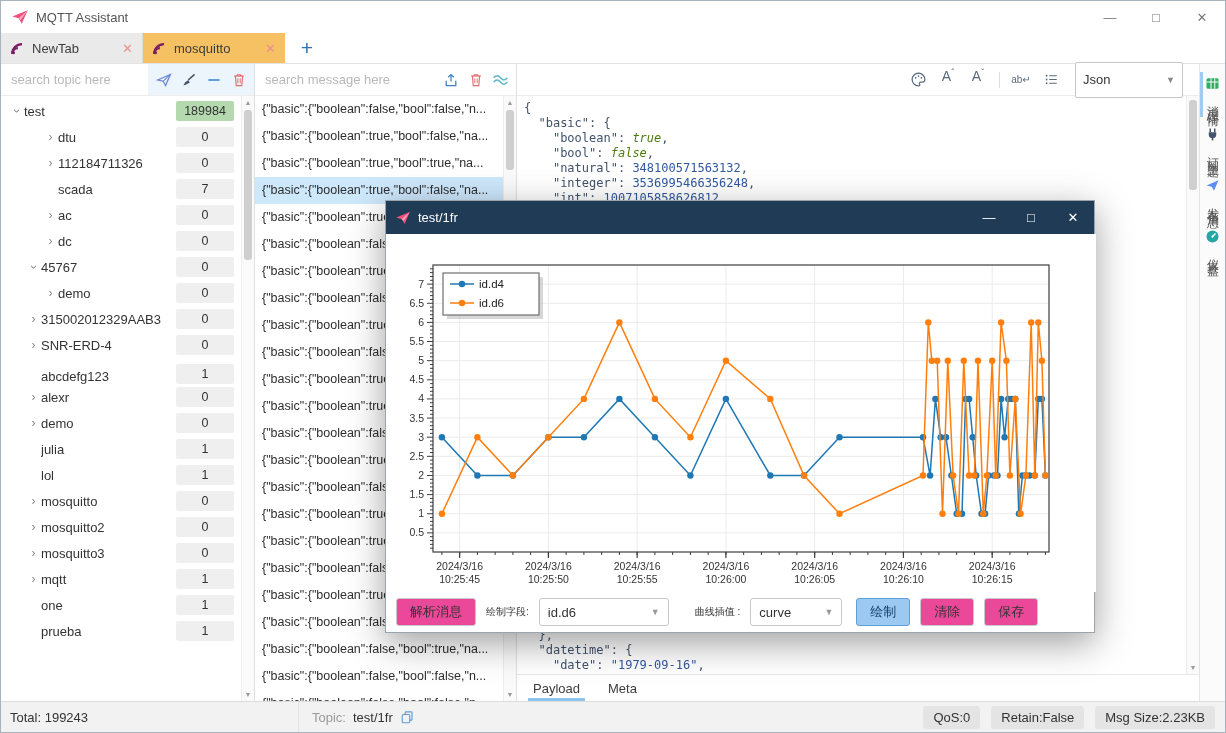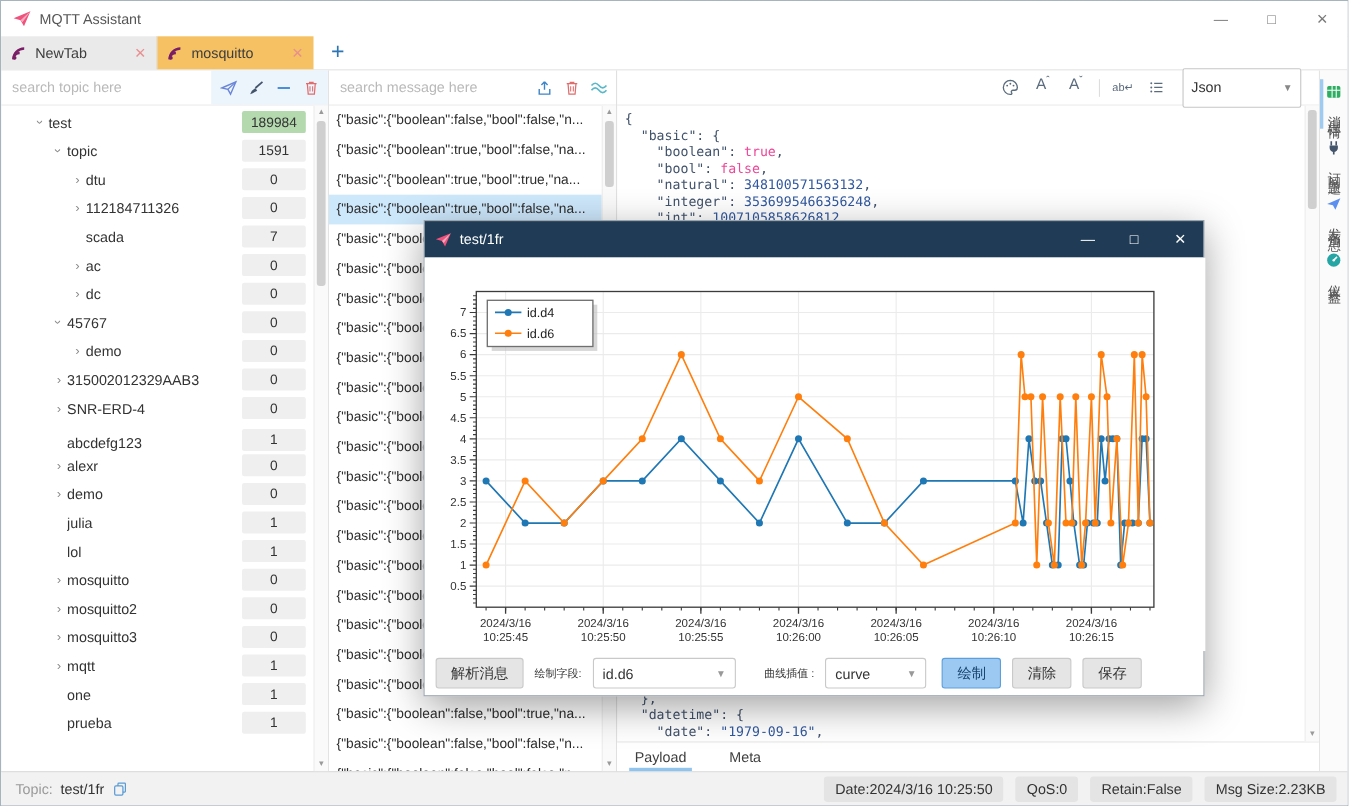--- a/index.html
+++ b/index.html
@@ -16,28 +16,28 @@
   
   .tabbar { height:31px; display:flex; background:#fff; border-bottom:1px solid #e3e3e3; flex:none; }
   .tab { width:142px; display:flex; align-items:center; padding:0 9px; gap:7px; background:#eaeaea; border-right:1px solid #dcdcdc; font-size:13px; color:#3d3d3d; }
   .tab.active { background:#f5c163; border-right:none; }
   .tab-close { margin-left:auto; color:#e88f8f; font-size:13px; }
   .tab-add { width:44px; display:flex; align-items:center; justify-content:center; color:#2e75b6; font-size:21px; font-weight:300; }
 
   .main { flex:1; display:flex; min-height:0; position:relative; }
 
   
-  .topic-panel { width:298px; flex:none; border-right:1px solid #e0e0e0; display:flex; flex-direction:column; position:relative; }
+  .topic-panel { width:254px; flex:none; border-right:1px solid #e0e0e0; display:flex; flex-direction:column; position:relative; }
   .search-row { height:32px; flex:none; display:flex; align-items:center; border-bottom:1px solid #ececec; padding-left:10px; }
   .search-input { flex:1; min-width:0; border:none; outline:none; font-size:13px; color:#333; background:transparent; }
   .search-input::placeholder { color:#b9b9b9; }
   .icon-strip { display:flex; align-items:center; align-self:stretch; padding:0 3px; }
   .icon-strip.blue { background:#ecf4fc; }
   .ic { width:25px; height:24px; display:flex; align-items:center; justify-content:center; flex:none; }
-  .tree { flex:1; overflow:hidden; position:relative; padding-top:2px;padding-left:20px; }
+  .tree { flex:1; overflow:hidden; position:relative; padding-top:2px; }
   .tree-row { height:26px; display:flex; align-items:center; padding-right:20px; }
   .chev { width:15px; flex:none; color:#8a8a8a; font-size:12px; line-height:1; display:flex; justify-content:center; }
   .chev.exp { transform:rotate(90deg); }
   .tree-label { flex:1; font-size:13px; white-space:nowrap; overflow:hidden; }
   .badge { width:58px; flex:none; text-align:center; background:#efefef; border-radius:2px; font-size:12.5px; padding:3px 0; color:#333; }
   .badge.green { background:#b4d9ae; }
 
   
   .vscroll { position:absolute; top:0; right:0; bottom:0; width:13px; background:#fafafa; border-left:1px solid #ededed; }
   .vs-arrow { position:absolute; left:0; width:12px; text-align:center; color:#9a9a9a; font-size:7px; }
@@ -55,22 +55,22 @@
   .tb-ic { width:28px; height:24px; display:flex; align-items:center; justify-content:center; color:#5a6b7d; }
   .tb-sep { width:1px; height:16px; background:#ddd; margin:0 5px; }
   .font-ic { font-size:14px; color:#5a6b7d; display:flex; align-items:flex-start; }
   .font-ic .mark { font-size:9px; margin-top:-1px; }
   .wrap-ic { font-size:10px; color:#5a6b7d; letter-spacing:0; }
   .fmt-select { width:108px; height:36px; border:1px solid #c6c6c6; border-radius:2px; display:flex; align-items:center; padding:0 7px; margin-left:8px; font-size:13px; color:#333; background:#fff; }
   .fmt-select .arrow { margin-left:auto; color:#888; font-size:9px; }
   .json-area { flex:1; position:relative; overflow:hidden; font-family:"DejaVu Sans Mono",monospace; font-size:12px; line-height:15px; padding:5px 0 0 7px; }
   .json-line { white-space:pre; }
   .json-bottom { position:absolute; left:7px; bottom:1px; }
-  .tok-p { color:#41526b; } .tok-k { color:#41526b; } .tok-b { color:#ec4899; } .tok-n { color:#31589e; } .tok-s { color:#31589e; }
-  .pl-tabs { height:27px; flex:none; display:flex; align-items:stretch; gap:39px; padding-left:16px; border-top:1px solid #e8e8e8; background:#fff; }
+  .tok-p { color:#41526b; } .tok-k { color:#41526b; } .tok-b { color:#4d7c0f;font-style:italic; } .tok-n { color:#31589e; } .tok-s { color:#31589e; }
+  .pl-tabs { height:27px; flex:none; display:flex; align-items:stretch; gap:28px; padding-left:16px; border-top:1px solid #e8e8e8; background:#fff; }
   .pl-tab { display:flex; align-items:center; font-size:13px; color:#3d3d3d; position:relative; }
   .pl-tab.active::after { content:""; position:absolute; left:-5px; right:-5px; bottom:0; height:3px; background:#8ec4ee; }
 
   
   .side-strip { width:26px; flex:none; border-left:1px solid #e4e4e4; background:#fbfbfb; display:flex; flex-direction:column; align-items:center; padding-top:5px; }
   .side-tab { width:100%; display:flex; flex-direction:column; align-items:center; padding:7px 0 12px; position:relative; }
   .side-tab.active::before { content:""; position:absolute; left:0; top:3px; bottom:3px; width:3px; background:#9fcbf1; }
   .side-label { writing-mode:vertical-rl; font-size:12px; color:#555; margin-top:5px; letter-spacing:3px; }
 
   
@@ -81,21 +81,21 @@
   .sb-right { margin-left:auto; display:flex; gap:11px; padding-right:10px; }
   .sb-badge { background:#e4e4e4; border-radius:3px; padding:4px 10px; font-size:13px; white-space:nowrap; }
 
   
   .popup { position:absolute; left:385px; top:200px; width:710px; height:433px; background:#fff; border:1px solid #9aa4ad; box-shadow:0 10px 34px rgba(0,0,0,.38); z-index:20; display:flex; flex-direction:column; }
   .popup-title { height:33px; flex:none; background:#1f3b55; display:flex; align-items:center; gap:7px; padding-left:9px; color:#fff; font-size:13px; }
   .pw-controls { margin-left:auto; display:flex; height:100%; }
   .pw-btn { width:42px; height:100%; display:flex; align-items:center; justify-content:center; color:#fff; font-size:13px; }
   .chart-wrap { height:358px; flex:none; }
   .ctrl-row { flex:1; display:flex; align-items:center; padding:0 10px; gap:10px; }
-  .btn { height:28px; border:1px solid #c9c9c9; border-radius:3px; background:#e5e5e5; padding:0 13px; font-size:13px; color:#333; display:flex; align-items:center; white-space:nowrap; }
+  .btn { height:28px; border:1px solid #c9c9c9; border-radius:3px; background:#ec4899; padding:0 13px; font-size:13px; color:#333; display:flex; align-items:center; white-space:nowrap; }
   .btn.primary { background:#9cc9f2; border-color:#5d9fdb; color:#14406b; }
   .ctrl-label { font-size:10px; white-space:nowrap; }
   .select { height:28px; border:1px solid #c9c9c9; border-radius:3px; background:#fff; display:flex; align-items:center; padding:0 8px; font-size:13px; color:#333; }
   .select .arrow { margin-left:auto; color:#999; font-size:9px; }
   .sel-field { width:130px; }
   .sel-curve { width:92px; margin-right:4px; }
   .ml18 { margin-left:16px; }
 </style>
 </head>
 <body>
@@ -168,25 +168,20 @@
                 <path d="M8.5 8 v6 M11.5 8 v6" stroke="#e06c6c" stroke-width="1.2"></path>
               </svg>
           </div>
         </div>
       </div>
       <div class="tree" id="topic-tree">
           <div class="tree-row" style="padding-left: 8px;">
             <span class="chev exp">›</span>
             <span class="tree-label">test</span>
             <span class="badge green">189984</span>
-          </div>
-          <div class="tree-row" style="padding-left: 25px;">
-            <span class="chev exp">›</span>
-            <span class="tree-label">topic</span>
-            <span class="badge">1591</span>
           </div>
           <div class="tree-row" style="padding-left: 42px;">
             <span class="chev">›</span>
             <span class="tree-label">dtu</span>
             <span class="badge">0</span>
           </div>
           <div class="tree-row" style="padding-left: 42px;">
             <span class="chev">›</span>
             <span class="tree-label">112184711326</span>
             <span class="badge">0</span>
@@ -434,30 +429,30 @@
             <circle cx="10" cy="10" r="8" fill="#26a5a5"></circle>
             <path d="M10 10 L14 6" stroke="#fff" stroke-width="1.8"></path>
             <circle cx="10" cy="10" r="1.5" fill="#fff"></circle>
           </svg>
         <span class="side-label">仪表盘</span>
       </div>
     </div>
   </div>
 
   <div class="statusbar">
+    <div class="sb-total">Total: 199243</div>
     <div class="sb-topic">
       <span class="lbl">Topic:</span>
       <span>test/1fr</span>
       <svg width="15" height="15" viewBox="0 0 20 20">
           <rect x="3" y="6" width="10" height="11" rx="1.5" fill="none" stroke="#5b9bd5" stroke-width="1.5"></rect>
           <path d="M7 6 V3.5 a1 1 0 0 1 1-1 h7 a1 1 0 0 1 1 1 v9 a1 1 0 0 1 -1 1 H13" fill="none" stroke="#5b9bd5" stroke-width="1.5"></path>
         </svg>
     </div>
     <div class="sb-right" id="sb-badges">
-        <div class="sb-badge">Date:2024/3/16 10:25:50</div>
         <div class="sb-badge">QoS:0</div>
         <div class="sb-badge">Retain:False</div>
         <div class="sb-badge">Msg Size:2.23KB</div>
       </div>
   </div>
 
 </div>
 
 <div class="popup">
   <div class="popup-title">

